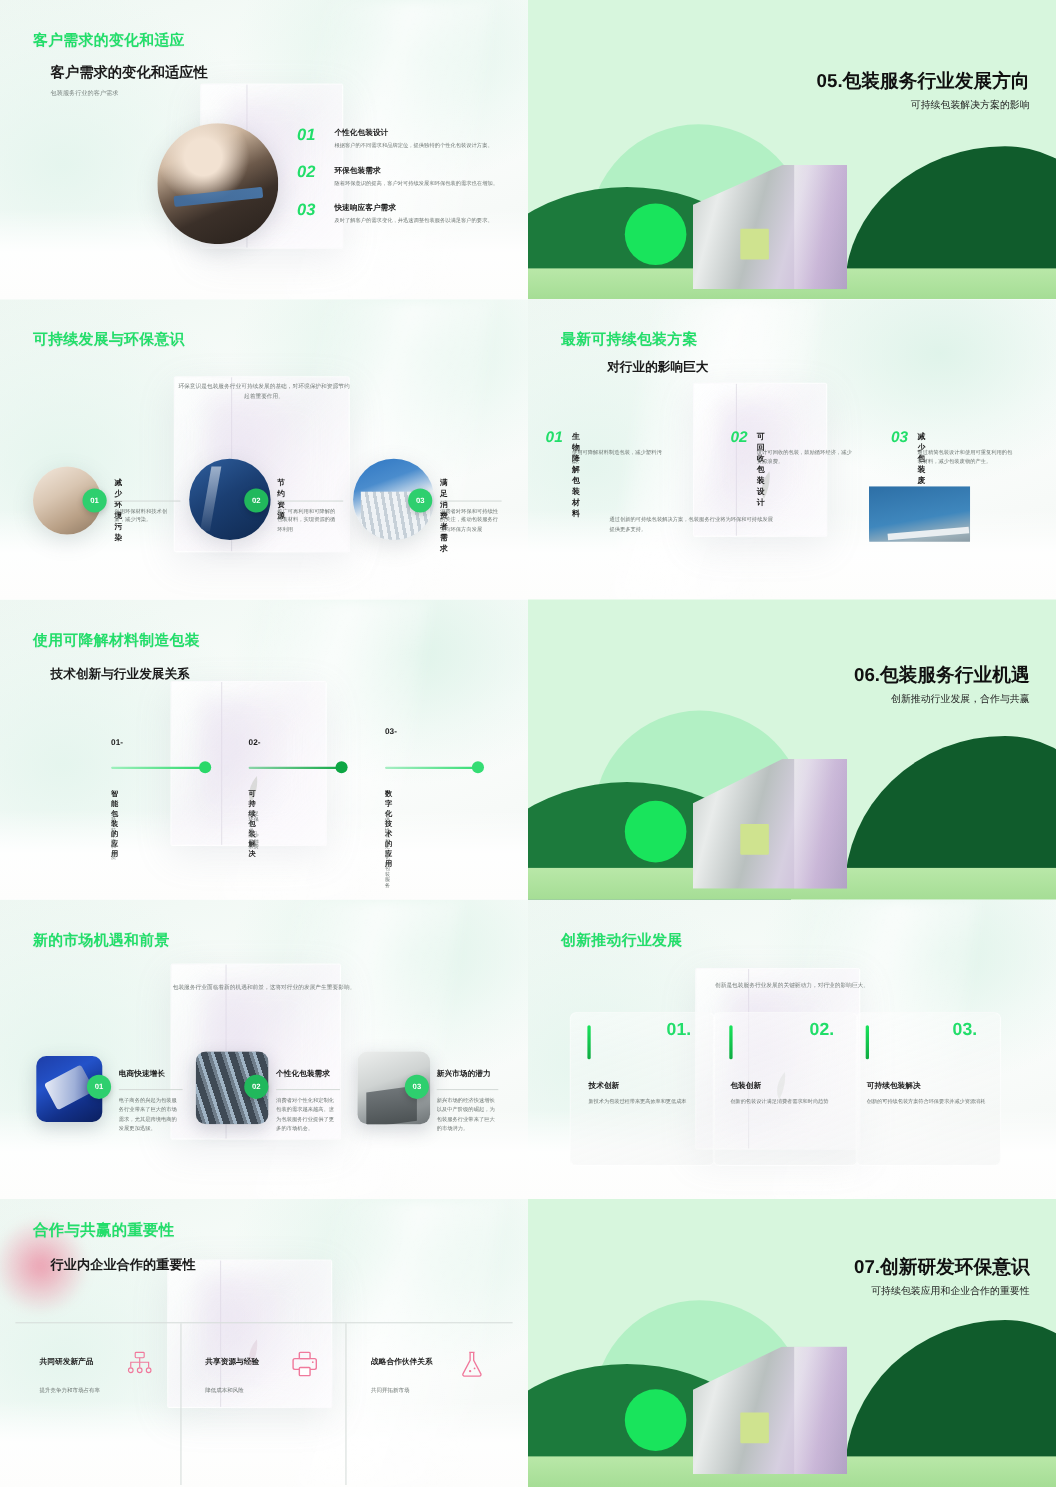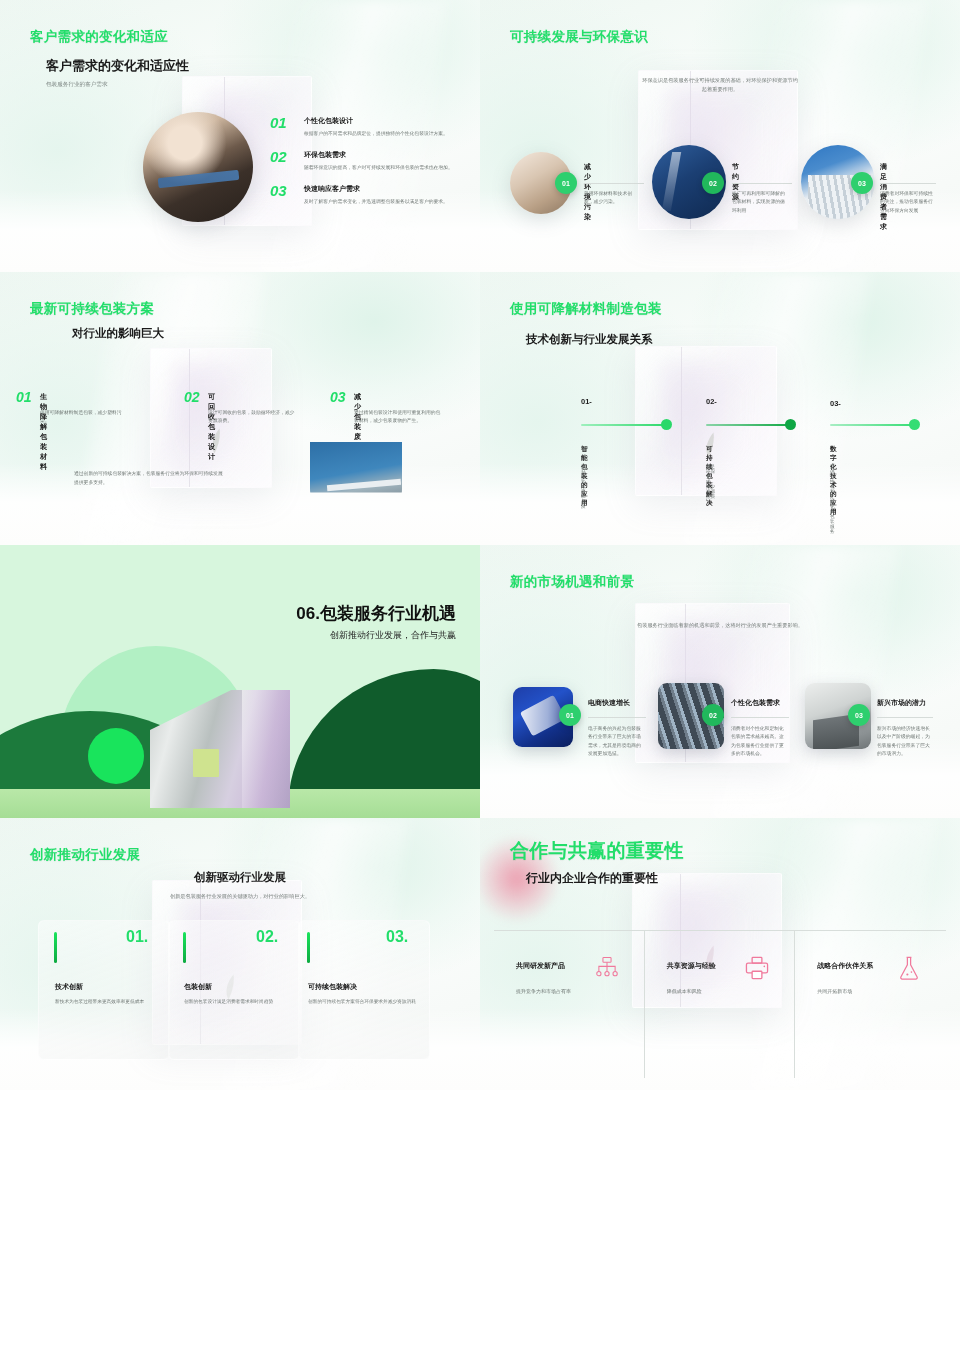--- a/index.html
+++ b/index.html
@@ -138,21 +138,21 @@
   .inn-card{ position:absolute; top:102px; width:132px; height:140px; border-radius:6px;
     background:linear-gradient(160deg,rgba(255,255,255,.50),rgba(238,240,239,.40));
     border:1px solid rgba(255,255,255,.5); }
   .inn-bar{ position:absolute; width:2.6px; height:31px; border-radius:2px;
     background:linear-gradient(180deg,#19e45c,#0eaa41); }
   .inn-num{ position:absolute; font-size:16px; font-weight:bold; color:#22de6a; }
   .inn-t{ position:absolute; font-size:7px; font-weight:bold; color:#1d1d1d; }
   .inn-d{ position:absolute; font-size:4.7px; color:#6e7673; line-height:1.75; width:120px; }
 
   
-  .s9 .kicker{ left:30px; top:20px; font-size:19px; }
+  .s9 .kicker{ left:30px; top:20px; font-size:14px; }
   .s9 .h-main{ left:46px; top:52px; font-size:12px; }
   .pinkglow{ position:absolute; left:-6px; top:18px; width:86px; height:86px; border-radius:50%;
     background:radial-gradient(circle,rgba(236,86,122,.55) 0%,rgba(236,86,122,.18) 48%,rgba(236,86,122,0) 72%);
     filter:blur(5px); }
   .coop-grid{ position:absolute; left:14px; right:14px; top:112px; height:148px;
     border-top:1px solid #d8dedb; display:grid; grid-template-columns:1fr 1fr 1fr; }
   .coop-cell{ position:relative; border-right:1px solid #d8dedb; padding:30px 14px 0 22px; }
   .coop-cell:last-child{ border-right:none; }
   .coop-t{ font-size:7px; font-weight:bold; color:#1d1d1d; }
   .coop-d{ margin-top:17px; font-size:5px; color:#6e7673; }
@@ -188,20 +188,31 @@
         <div class="nl-d">随着环保意识的提高，客户对可持续发展和环保包装的需求也在增加。</div>
       </div>
       <div class="nl-row">
         <span class="nl-num">03</span>
         <div class="nl-t">快速响应客户需求</div>
         <div class="nl-d">及时了解客户的需求变化，并迅速调整包装服务以满足客户的要求。</div>
       </div>
     </div>
   </div>
 
+  <div class="slide cover">
+    <div class="cv-sun" style="left:55px;top:113px;width:200px;height:200px;"></div>
+    <div class="cv-hillL" style="left:-60px;top:170px;width:300px;height:120px;border-radius:50% 50% 0 0/100% 100% 0 0;"></div>
+    <div class="cv-hillR" style="left:288px;top:133px;width:260px;height:130px;border-radius:56% 44% 0 0/100% 100% 0 0;"></div>
+    <div class="cv-floor" style="height:28px;"></div>
+    <div class="cv-dot" style="left:88px;top:185px;width:56px;height:56px;"></div>
+    <div class="cv-box" style="left:150px;top:150px;width:140px;height:113px;clip-path:polygon(0 32%,58% 0,100% 0,100% 100%,0 100%);"></div>
+    <div class="cv-label" style="left:193px;top:208px;width:26px;height:28px;"></div>
+    <div class="cv-title" style="top:62px;font-size:17px;">05.包装服务行业发展方向</div>
+    <div class="cv-sub" style="top:89px;font-size:9px;">可持续包装解决方案的影响</div>
+  </div>
 
   <div class="slide s3">
     <div class="bg-light"></div>
     <div class="sheen"></div>
     <div class="cube" style="left:158px;top:70px;width:160px;height:160px;"></div>
     <div class="kicker">可持续发展与环保意识</div>
     <div class="ctr-note" style="left:160px;width:160px;top:76px;">环保意识是包装服务行业可持续发展的基础，对环境保护和资源节约起着重要作用。</div>
 
     <div class="trio-item">
       <div class="photo-circ ph-hands" style="left:30px;top:152px;width:62px;height:62px;"></div>
@@ -281,21 +292,21 @@
         <div class="tl-d" style="left:101px;top:192px;">提升包装效率和品质</div>
       </div>
       <div>
         <div class="tl-n" style="left:226px;top:125px;">02-</div>
         <div class="tl-bar" style="left:226px;top:152px;width:86px;background:linear-gradient(90deg,#8ad4a8,#12a845);"></div>
         <div class="tl-dot" style="left:305px;top:147px;background:#0ea644;"></div>
         <div class="tl-t" style="left:226px;top:173px;">可持续包装解决</div>
         <div class="tl-d" style="left:226px;top:192px;">满足环保要求，减少资源浪费</div>
       </div>
       <div>
-        <div class="tl-n" style="left:350px;top:127px;">03-</div>
+        <div class="tl-n" style="left:350px;top:115px;">03-</div>
         <div class="tl-bar" style="left:350px;top:152px;width:86px;background:linear-gradient(90deg,#a8eec4,#35dd74);"></div>
         <div class="tl-dot" style="left:429px;top:147px;background:#35dd74;"></div>
         <div class="tl-t" style="left:350px;top:173px;">数字化技术的应用</div>
         <div class="tl-d" style="left:350px;top:192px;">提供个性化和定制化的包装服务</div>
       </div>
     </div>
   </div>
 
   <div class="slide cover">
     <div class="cv-sun" style="left:60px;top:101px;width:192px;height:192px;"></div>
@@ -341,21 +352,20 @@
 
   <div class="slide s8">
     <div class="bg-light"></div>
     <div class="sheen" style="left:50%;"></div>
     <div class="cube" style="left:152px;top:62px;width:150px;height:165px;">
       <svg class="leafmark" style="left:44%;top:56%;" viewBox="0 0 20 24">
           <path d="M12 2 C6 9 5 17 8 22 C11 16 13 9 12 2Z" fill="#9aa992"></path>
         </svg>
     </div>
     <div class="kicker">创新推动行业发展</div>
-    <div class="h-main">创新驱动行业发展</div>
     <div class="ctr-note" style="left:100px;width:280px;top:74px;">创新是包装服务行业发展的关键驱动力，对行业的影响巨大。</div>
 
     <div class="inn-card" style="left:38px;"></div>
     <div class="inn-card" style="left:168px;"></div>
     <div class="inn-card" style="left:298px;"></div>
 
     <div>
       <div class="inn-bar" style="left:54px;top:114px;"></div>
       <div class="inn-num" style="left:126px;top:110px;">01.</div>
       <div class="inn-t" style="left:55px;top:164px;">技术创新</div>
@@ -421,14 +431,25 @@
           <svg viewBox="0 0 32 32" fill="none" stroke="#f0799c" stroke-width="1.5">
             <path d="M13 3h6M14 3v9L6 27a1.8 1.8 0 0 0 1.6 2.6h16.8A1.8 1.8 0 0 0 26 27l-8-15V3"></path>
             <circle cx="14" cy="24" r="1.3" fill="#f0799c" stroke="none"></circle>
             <circle cx="19" cy="21" r="1" fill="#f0799c" stroke="none"></circle>
           </svg>
         </div>
       </div>
     </div>
   </div>
 
+  <div class="slide cover">
+    <div class="cv-sun" style="left:60px;top:92px;width:192px;height:192px;"></div>
+    <div class="cv-hillL" style="left:-60px;top:150px;width:300px;height:120px;border-radius:50% 50% 0 0/100% 100% 0 0;"></div>
+    <div class="cv-hillR" style="left:288px;top:110px;width:260px;height:140px;border-radius:56% 44% 0 0/100% 100% 0 0;"></div>
+    <div class="cv-floor" style="height:28px;"></div>
+    <div class="cv-dot" style="left:88px;top:173px;width:56px;height:56px;"></div>
+    <div class="cv-box" style="left:150px;top:134px;width:140px;height:116px;clip-path:polygon(0 34%,58% 0,100% 0,100% 100%,0 100%);"></div>
+    <div class="cv-label" style="left:193px;top:194px;width:26px;height:28px;"></div>
+    <div class="cv-title" style="top:50px;font-size:17px;">07.创新研发环保意识</div>
+    <div class="cv-sub" style="top:77px;font-size:9px;">可持续包装应用和企业合作的重要性</div>
+  </div>
 
 </div>
 
 </body></html>

